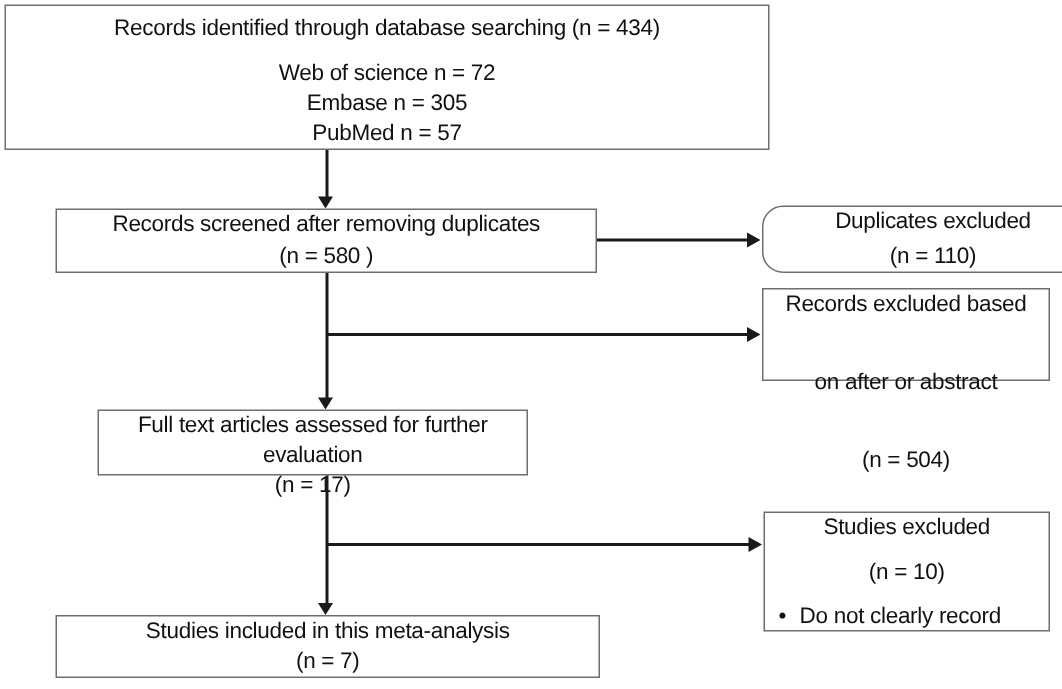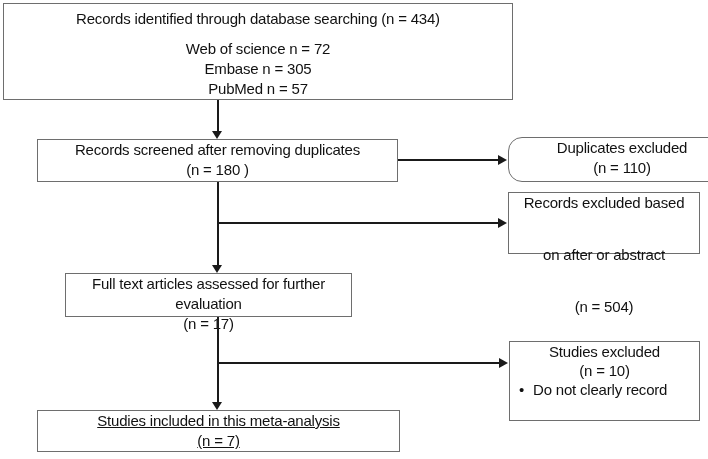--- a/index.html
+++ b/index.html
@@ -10,42 +10,42 @@
   }
   html,body{margin:0;padding:0;background:var(--bg);}
   .canvas{
     position:relative;width:708px;height:459px;background:var(--bg);
     font-family:"Liberation Sans",sans-serif;color:var(--text);
     font-size:15px;letter-spacing:-0.2px;overflow:hidden;
   }
   .box{
     position:absolute;box-sizing:border-box;background:var(--bg);
     border:1px solid var(--border);
-    display:flex;flex-direction:column;align-items:center;justify-content:flex-start;
+    display:flex;flex-direction:column;align-items:center;justify-content:space-between;
     text-align:center;line-height:20px;
   }
   .box-identified{justify-content:flex-start;padding-top:5px;}
   .gap{height:13px;}
   .vline{position:absolute;width:2px;background:var(--connector);}
   .hline{position:absolute;height:2px;background:var(--connector);}
   .arrow-down{
     position:absolute;width:0;height:0;
     border-left:5px solid transparent;border-right:5px solid transparent;
     border-top:8px solid var(--connector);
   }
   .arrow-right{
     position:absolute;width:0;height:0;
     border-top:5px solid transparent;border-bottom:5px solid transparent;
     border-left:9px solid var(--connector);
   }
   
   .b1{left:3px;top:3px;width:510px;height:97px;}
   .b2{left:37px;top:139px;width:361px;height:43px;}
   .b3{left:37px;top:273px;width:287px;height:44px;margin-left:28px;}
-  .b4{left:37px;top:410px;width:363px;height:42px;text-decoration:underline;}
+  .b4{left:37px;top:410px;width:363px;height:42px;}
   
   .bA{left:508px;top:137px;width:228px;height:45px;border-radius:14px;}
   .bB{left:508px;top:192px;width:192px;height:62px;gap:32px;}
   .bC{left:509px;top:341px;width:191px;height:80px;line-height:19px;}
   .bullet-row{
     display:flex;align-self:flex-start;text-align:left;
     padding-left:9px;gap:9px;line-height:19px;
   }
   .bullet-glyph{flex:0 0 auto;}
 </style>
@@ -60,21 +60,21 @@
     <div>Web of science n = 72</div>
     <div>Embase n = 305</div>
     <div>PubMed n = 57</div>
   </div>
 
   <div class="vline" style="left:217px;top:100px;height:32px;"></div>
   <div class="arrow-down" style="left:212px;top:131px;"></div>
 
   <div class="box b2">
     <div>Records screened after removing duplicates</div>
-    <div>(n = 180 )</div>
+    <div>(n = 580 )</div>
   </div>
 
   <div class="hline" style="left:398px;top:159px;width:101px;"></div>
   <div class="arrow-right" style="left:498px;top:155px;"></div>
 
   <div class="box bA">
     <div>Duplicates excluded</div>
     <div>(n = 110)</div>
   </div>
 

